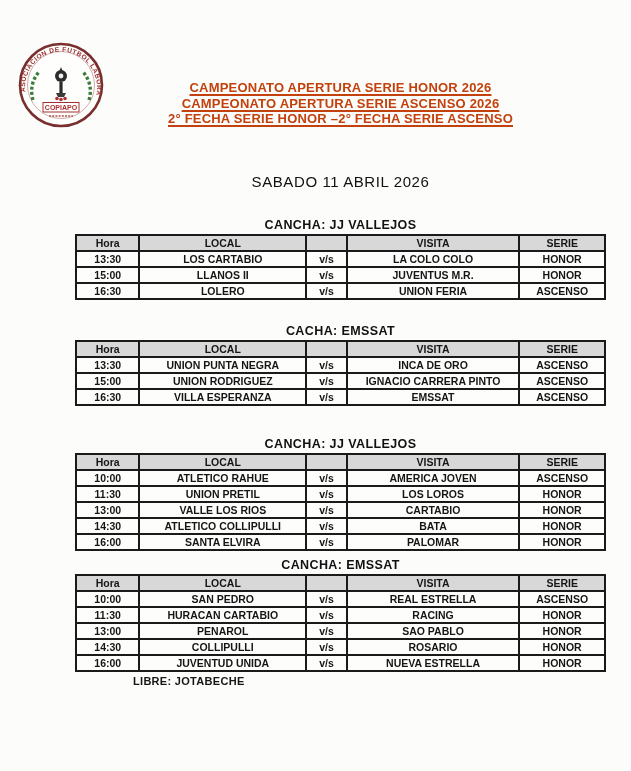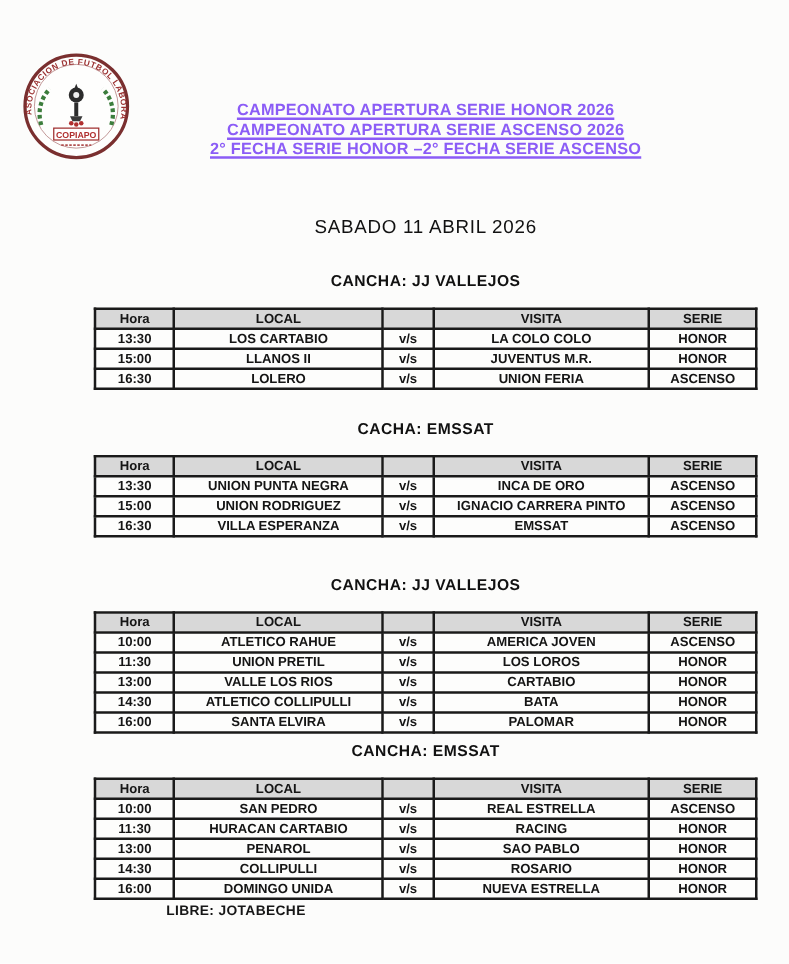--- a/index.html
+++ b/index.html
@@ -31,21 +31,21 @@
     text-align: center;
   }
   .doc-title-line {
     font-size: 13px;
     font-weight: bold;
     line-height: 15.5px;
     letter-spacing: 0.2px;
     text-decoration: underline;
     text-decoration-thickness: 1.5px;
     text-underline-offset: 2px;
-    color: #8b5cf6;
+    color: #c2410c;
   }
   .day-title {
     margin: 0;
     margin-top: 47px;
     text-align: center;
     font-size: 15px;
     font-weight: normal;
     line-height: 15px;
     letter-spacing: 0.6px;
     color: #111;
@@ -58,21 +58,21 @@
     font-weight: bold;
     line-height: 13px;
     letter-spacing: 0.4px;
     color: #111;
   }
   .vt-1 { margin-top: 30px; }
   .vt-2 { margin-top: 25px; }
   .vt-3 { margin-top: 32px; }
   .vt-4 { margin-top: 8px; }
   table.schedule {
-    margin-top: 14px;
+    margin-top: 2px;
     width: 531px;
     border-collapse: collapse;
     table-layout: fixed;
   }
   table.schedule th, table.schedule td {
     border: 2px solid #1a1a1a;
     font-weight: bold;
     font-size: 10.5px;
     line-height: 12px;
     text-align: center;
@@ -301,21 +301,21 @@
           </tr>
           <tr>
             <td>14:30</td>
             <td>COLLIPULLI</td>
             <td>v/s</td>
             <td>ROSARIO</td>
             <td>HONOR</td>
           </tr>
           <tr>
             <td>16:00</td>
-            <td>DOMINGO UNIDA</td>
+            <td>JUVENTUD UNIDA</td>
             <td>v/s</td>
             <td>NUEVA ESTRELLA</td>
             <td>HONOR</td>
           </tr>
         </tbody>
       </table>
 
     <div class="free-note">LIBRE: JOTABECHE</div>
 
   </div>

